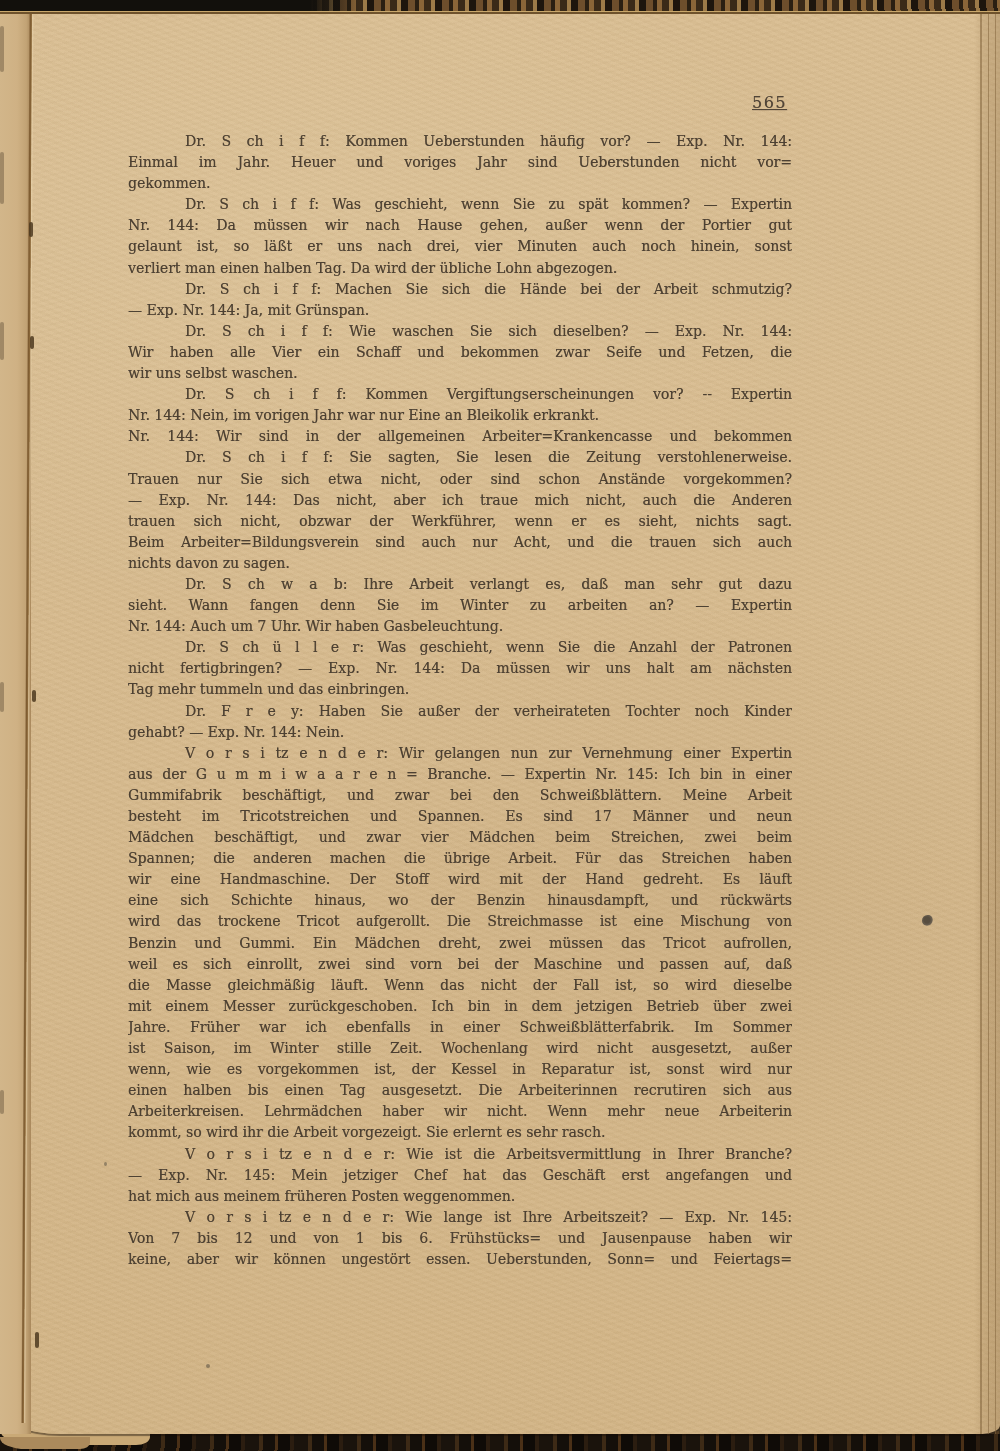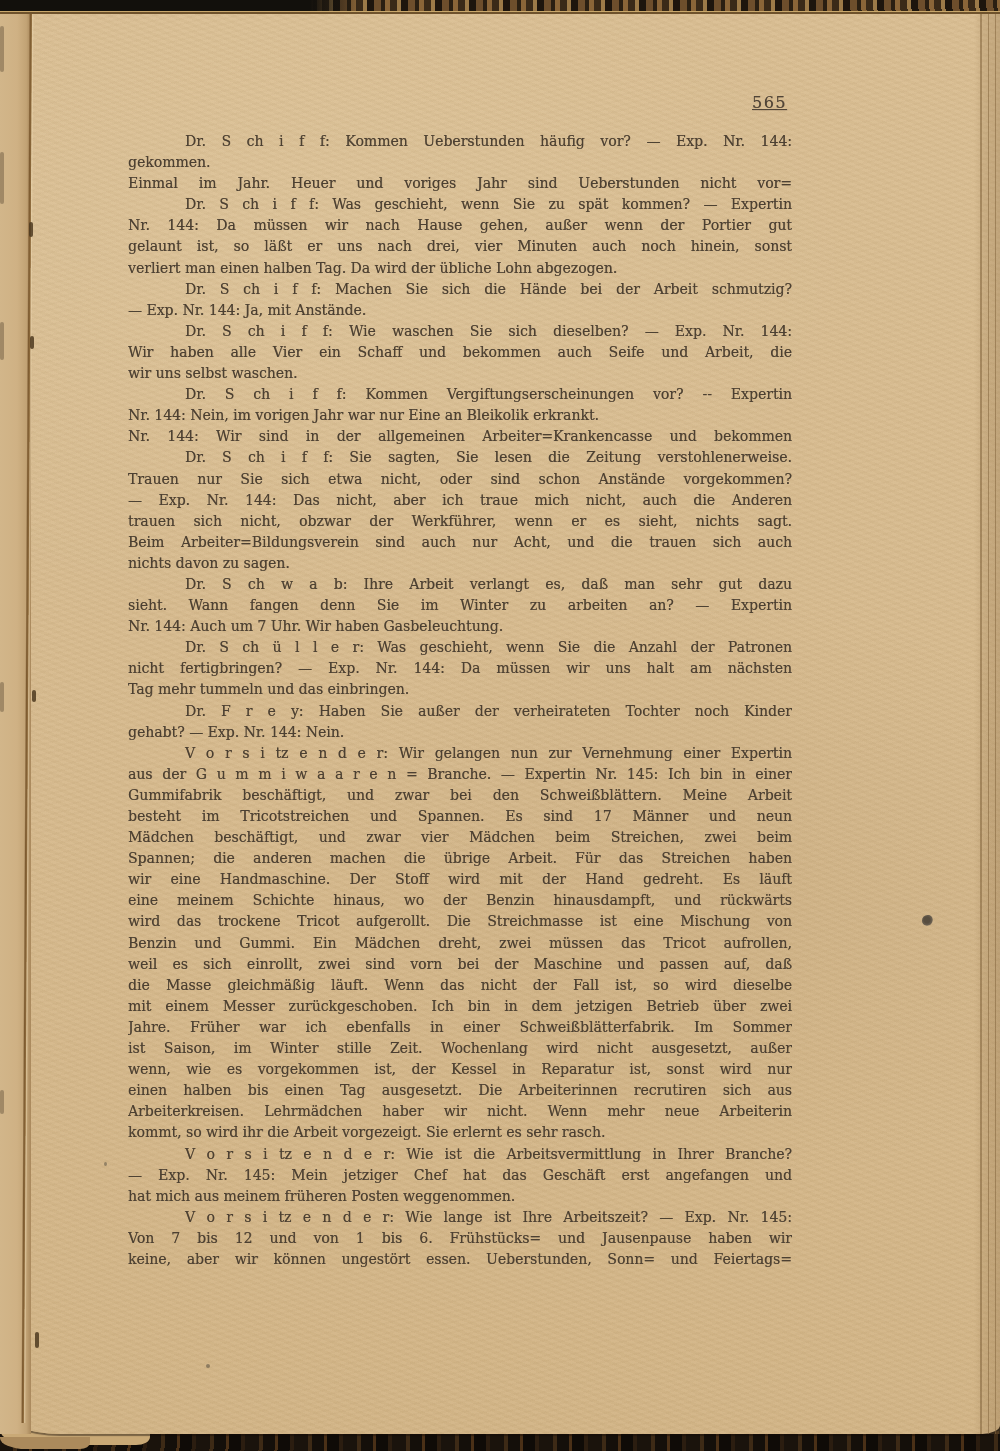--- a/index.html
+++ b/index.html
@@ -138,30 +138,30 @@
   <div class="right-edges"></div>
   <div class="top-band"></div>
 
   <div class="speck"></div>
   <div class="dot-1"></div>
   <div class="dot-2"></div>
 
   <div class="page-number">565</div>
   <div class="text-block">
       <div class="line indent">Dr. S ch i f f: Kommen Ueberstunden häufig vor? — Exp. Nr. 144:</div>
+      <div class="line">Einmal im Jahr. Heuer und voriges Jahr sind Ueberstunden nicht vor=</div>
       <div class="line end">gekommen.</div>
-      <div class="line">Einmal im Jahr. Heuer und voriges Jahr sind Ueberstunden nicht vor=</div>
       <div class="line indent">Dr. S ch i f f: Was geschieht, wenn Sie zu spät kommen? — Expertin</div>
       <div class="line">Nr. 144: Da müssen wir nach Hause gehen, außer wenn der Portier gut</div>
       <div class="line">gelaunt ist, so läßt er uns nach drei, vier Minuten auch noch hinein, sonst</div>
       <div class="line end">verliert man einen halben Tag. Da wird der übliche Lohn abgezogen.</div>
       <div class="line indent">Dr. S ch i f f: Machen Sie sich die Hände bei der Arbeit schmutzig?</div>
-      <div class="line end">— Exp. Nr. 144: Ja, mit Anstände.</div>
+      <div class="line end">— Exp. Nr. 144: Ja, mit Grünspan.</div>
       <div class="line indent">Dr. S ch i f f: Wie waschen Sie sich dieselben? — Exp. Nr. 144:</div>
-      <div class="line">Wir haben alle Vier ein Schaff und bekommen auch Seife und Arbeit, die</div>
+      <div class="line">Wir haben alle Vier ein Schaff und bekommen zwar Seife und Fetzen, die</div>
       <div class="line end">wir uns selbst waschen.</div>
       <div class="line indent">Dr. S ch i f f: Kommen Vergiftungserscheinungen vor? -- Expertin</div>
       <div class="line end">Nr. 144: Nein, im vorigen Jahr war nur Eine an Bleikolik erkrankt.</div>
       <div class="line">Nr. 144: Wir sind in der allgemeinen Arbeiter=Krankencasse und bekommen</div>
       <div class="line indent">Dr. S ch i f f: Sie sagten, Sie lesen die Zeitung verstohlenerweise.</div>
       <div class="line">Trauen nur Sie sich etwa nicht, oder sind schon Anstände vorgekommen?</div>
       <div class="line">— Exp. Nr. 144: Das nicht, aber ich traue mich nicht, auch die Anderen</div>
       <div class="line">trauen sich nicht, obzwar der Werkführer, wenn er es sieht, nichts sagt.</div>
       <div class="line">Beim Arbeiter=Bildungsverein sind auch nur Acht, und die trauen sich auch</div>
       <div class="line end">nichts davon zu sagen.</div>
@@ -173,21 +173,21 @@
       <div class="line end">Tag mehr tummeln und das einbringen.</div>
       <div class="line indent">Dr. F r e y: Haben Sie außer der verheirateten Tochter noch Kinder</div>
       <div class="line end">gehabt? — Exp. Nr. 144: Nein.</div>
       <div class="line indent">V o r s i tz e n d e r: Wir gelangen nun zur Vernehmung einer Expertin</div>
       <div class="line">aus der G u m m i w a a r e n = Branche. — Expertin Nr. 145: Ich bin in einer</div>
       <div class="line">Gummifabrik beschäftigt, und zwar bei den Schweißblättern. Meine Arbeit</div>
       <div class="line">besteht im Tricotstreichen und Spannen. Es sind 17 Männer und neun</div>
       <div class="line">Mädchen beschäftigt, und zwar vier Mädchen beim Streichen, zwei beim</div>
       <div class="line">Spannen; die anderen machen die übrige Arbeit. Für das Streichen haben</div>
       <div class="line">wir eine Handmaschine. Der Stoff wird mit der Hand gedreht. Es läuft</div>
-      <div class="line">eine meinem Schichte hinaus, wo der Benzin hinausdampft, und rückwärts</div>
+      <div class="line">eine sich Schichte hinaus, wo der Benzin hinausdampft, und rückwärts</div>
       <div class="line">wird das trockene Tricot aufgerollt. Die Streichmasse ist eine Mischung von</div>
       <div class="line">Benzin und Gummi. Ein Mädchen dreht, zwei müssen das Tricot aufrollen,</div>
       <div class="line">weil es sich einrollt, zwei sind vorn bei der Maschine und passen auf, daß</div>
       <div class="line">die Masse gleichmäßig läuft. Wenn das nicht der Fall ist, so wird dieselbe</div>
       <div class="line">mit einem Messer zurückgeschoben. Ich bin in dem jetzigen Betrieb über zwei</div>
       <div class="line">Jahre. Früher war ich ebenfalls in einer Schweißblätterfabrik. Im Sommer</div>
       <div class="line">ist Saison, im Winter stille Zeit. Wochenlang wird nicht ausgesetzt, außer</div>
       <div class="line">wenn, wie es vorgekommen ist, der Kessel in Reparatur ist, sonst wird nur</div>
       <div class="line">einen halben bis einen Tag ausgesetzt. Die Arbeiterinnen recrutiren sich aus</div>
       <div class="line">Arbeiterkreisen. Lehrmädchen haber wir nicht. Wenn mehr neue Arbeiterin</div>

